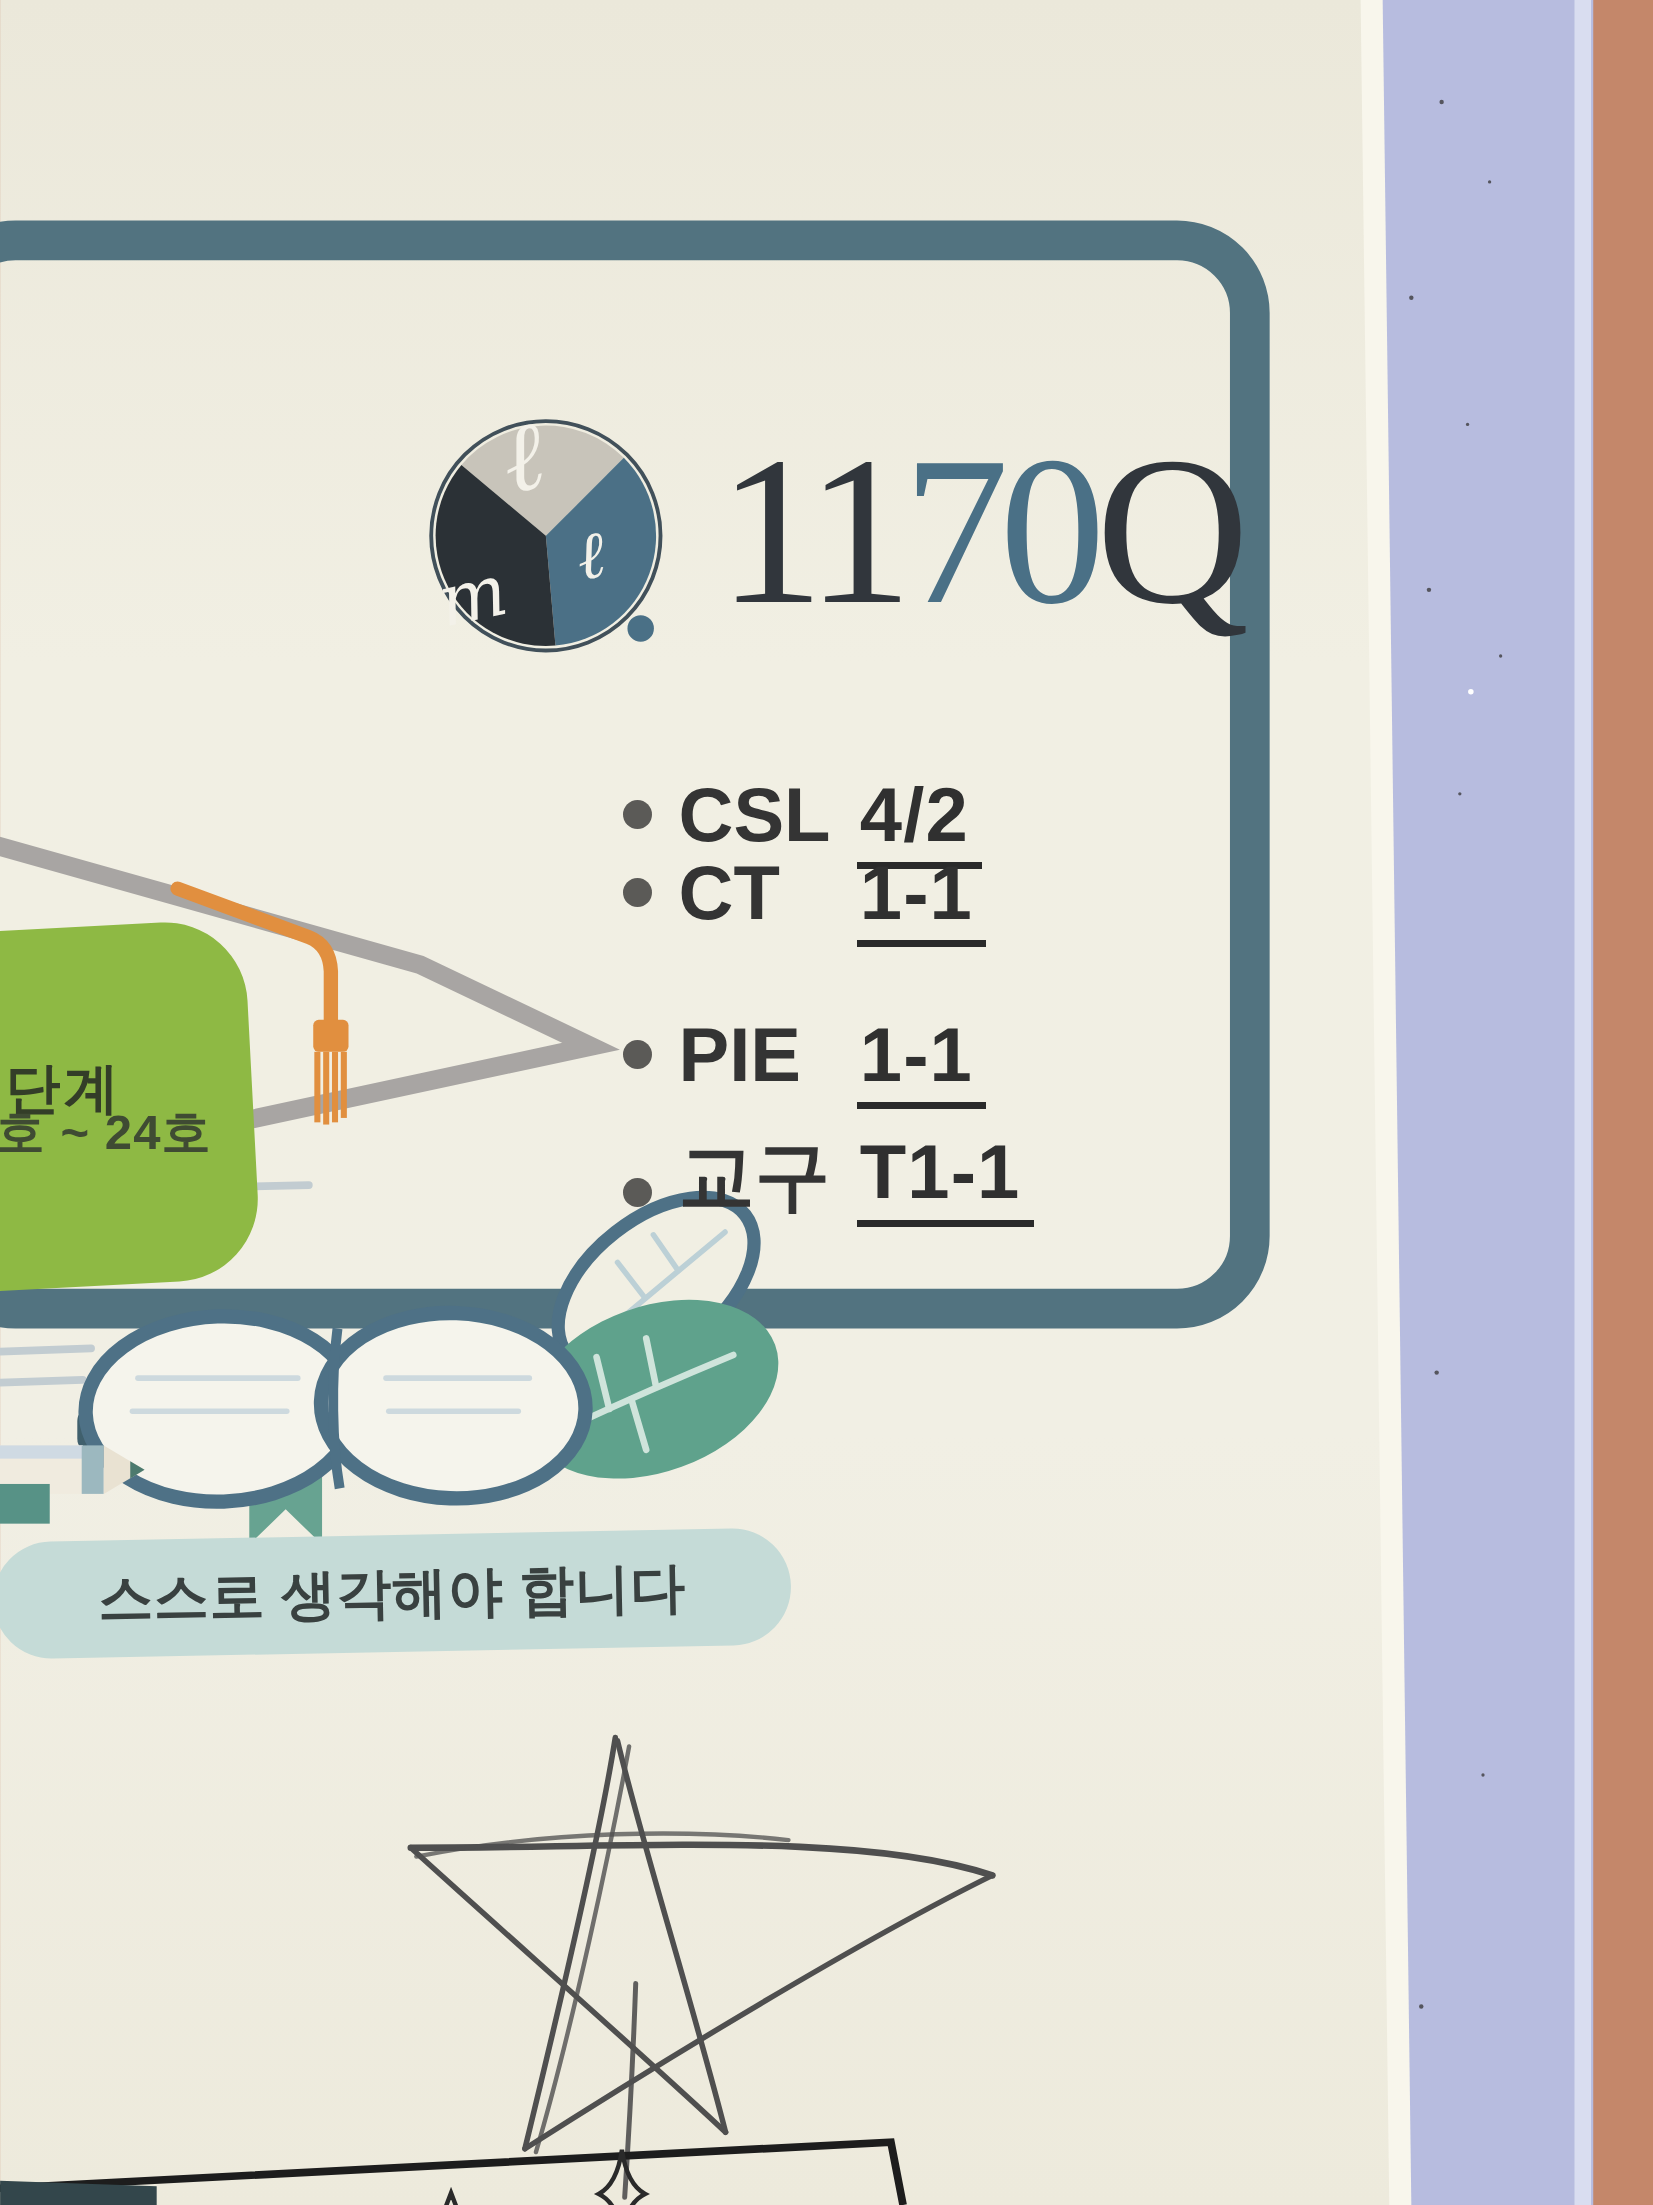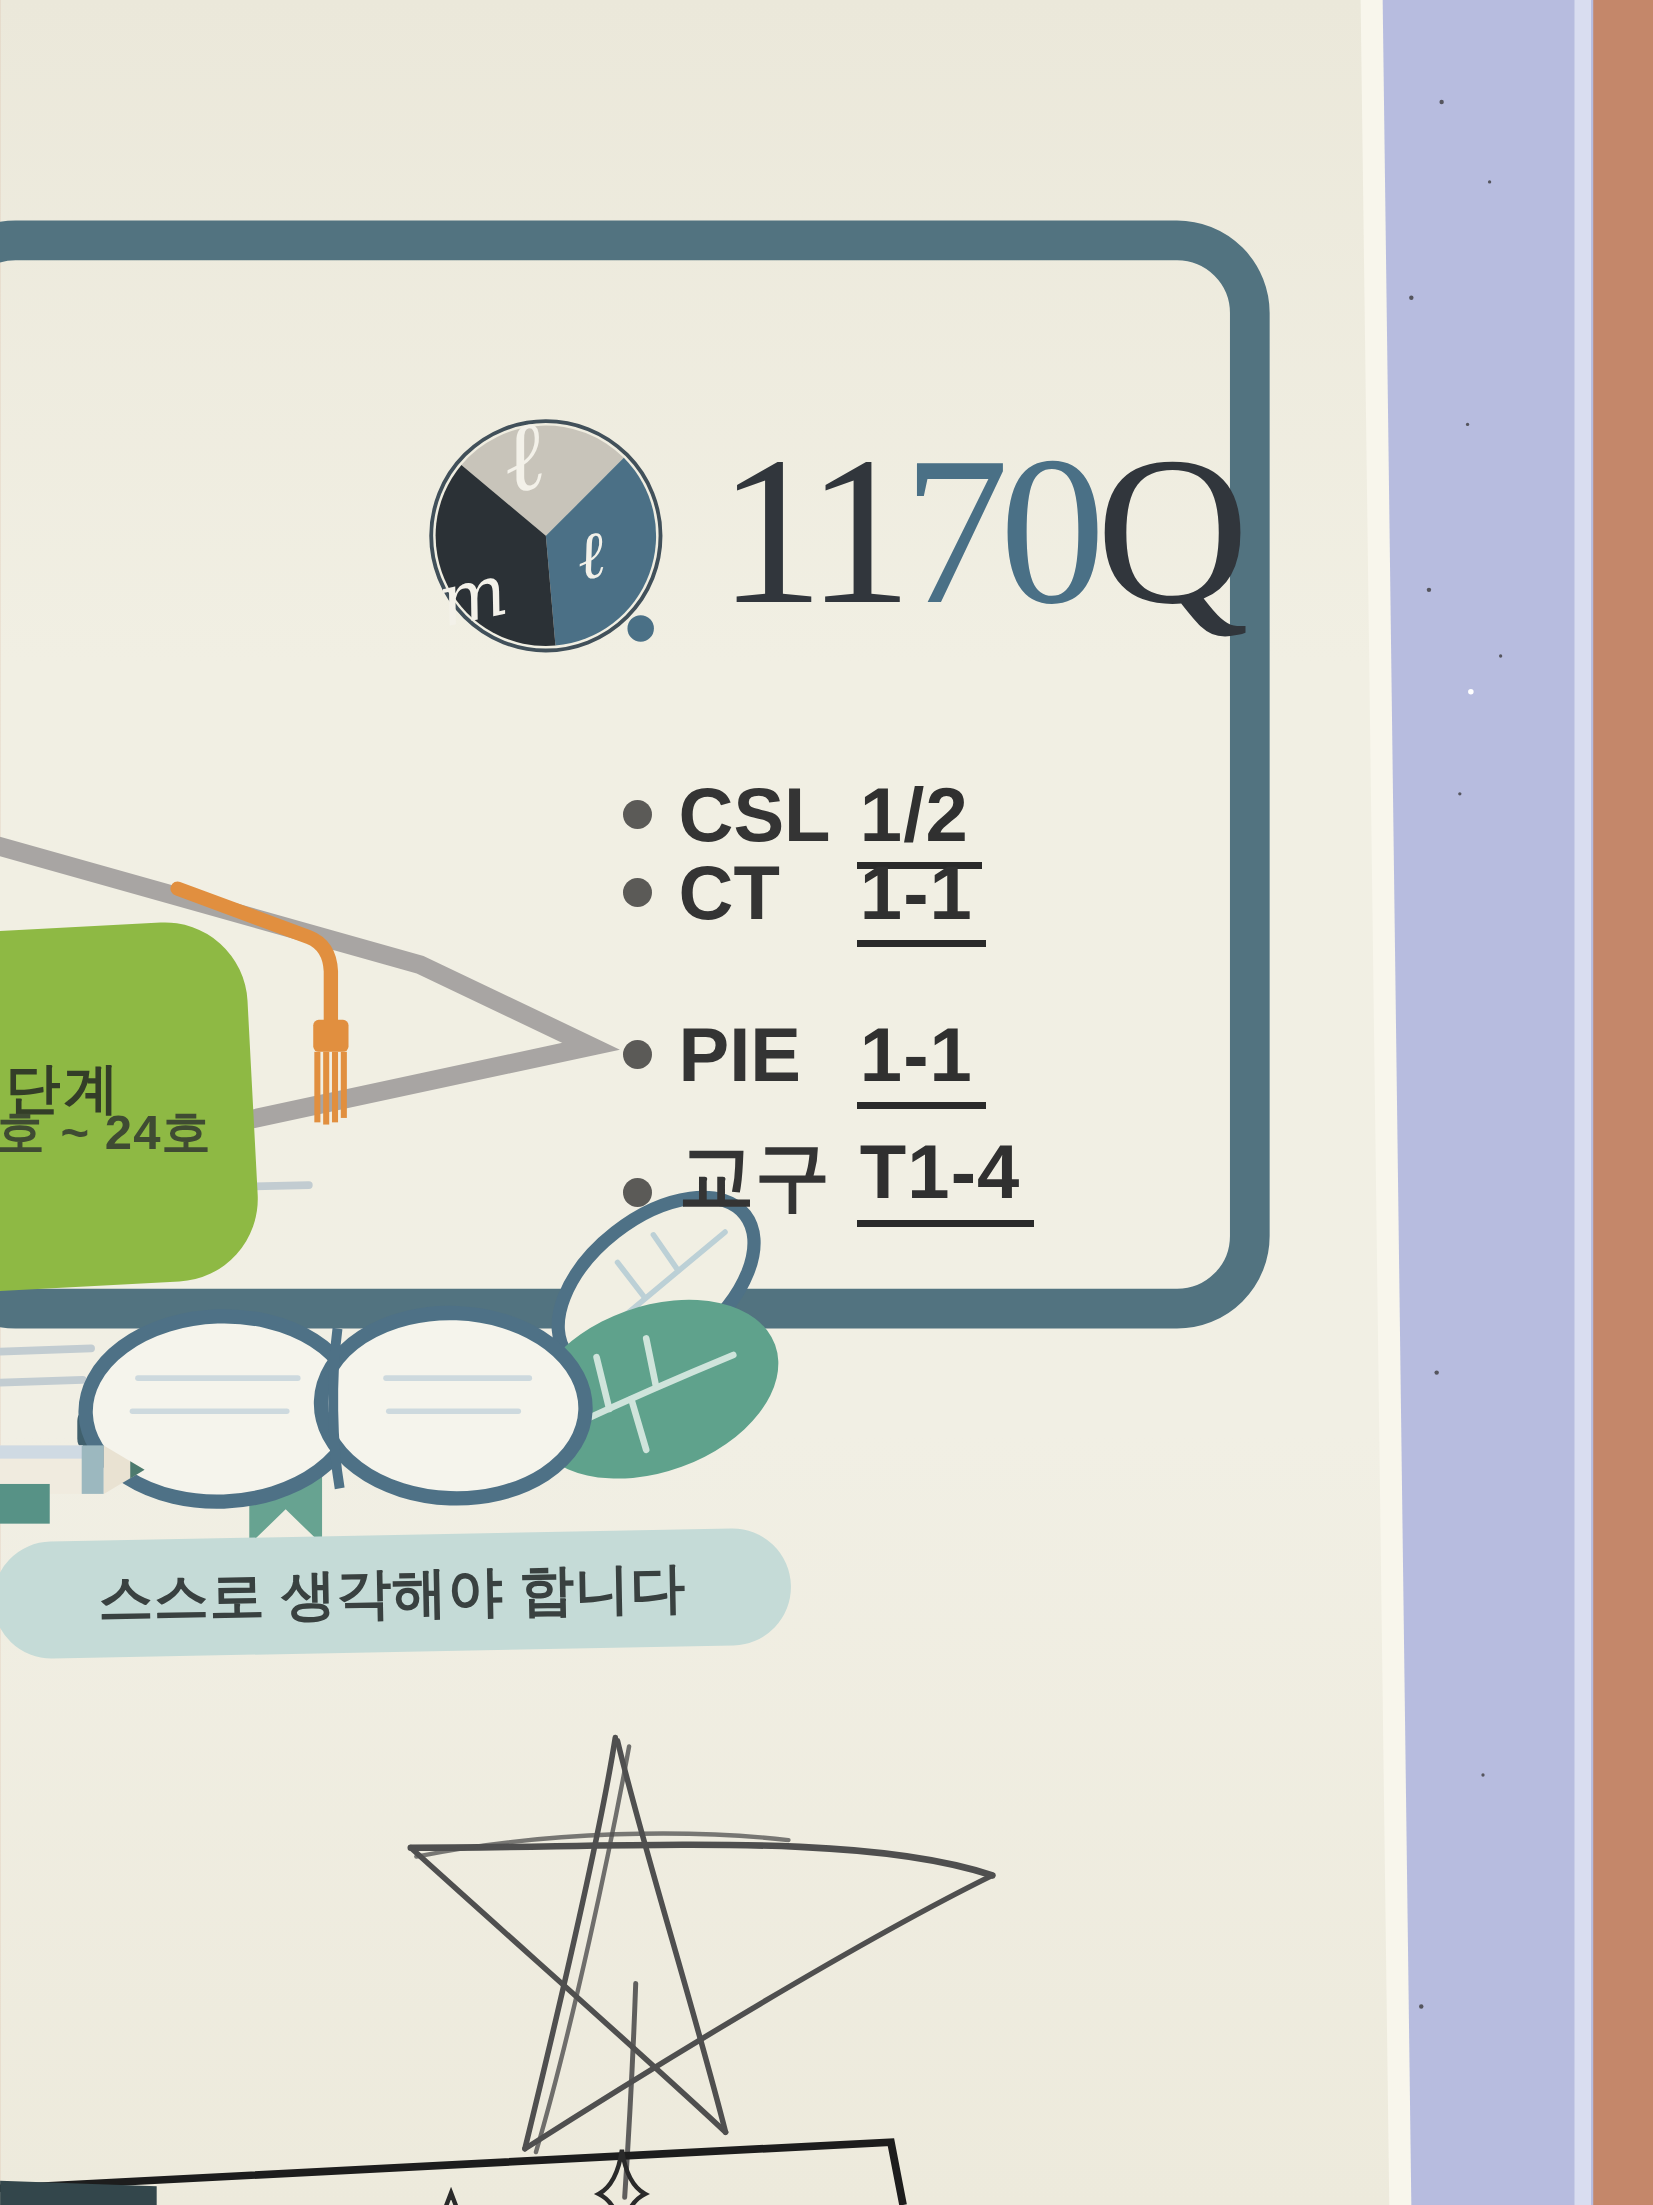--- a/index.html
+++ b/index.html
@@ -173,36 +173,36 @@
 
   <div class="abs brand-title"><span class="t-dark">11</span><span class="t-blue">70</span><span class="t-dark">Q</span></div>
 
   <div class="abs logo-letter l-top">ℓ</div>
   <div class="abs logo-letter l-right">ℓ</div>
   <div class="abs logo-letter l-bottom">m</div>
 
   <div class="abs info-row row-1">
     <span class="bullet"></span>
     <span class="info-label">CSL</span>
-    <span class="info-value">1/2</span>
+    <span class="info-value">4/2</span>
   </div>
   <div class="abs info-row row-2">
     <span class="bullet"></span>
     <span class="info-label">CT</span>
     <span class="info-value">1-1</span>
   </div>
   <div class="abs info-row row-3">
     <span class="bullet"></span>
     <span class="info-label">PIE</span>
     <span class="info-value">1-1</span>
   </div>
   <div class="abs info-row row-4">
     <span class="bullet"></span>
     <span class="info-label">교구</span>
-    <span class="info-value">T1-4</span>
+    <span class="info-value">T1-1</span>
   </div>
 
   <div class="abs badge-line1">단계</div>
   <div class="abs badge-line2">호 ~ 24호</div>
 
   <div class="abs banner">
     <span class="banner-text">스스로 생각해야 합니다</span>
   </div>
 
 </div>

